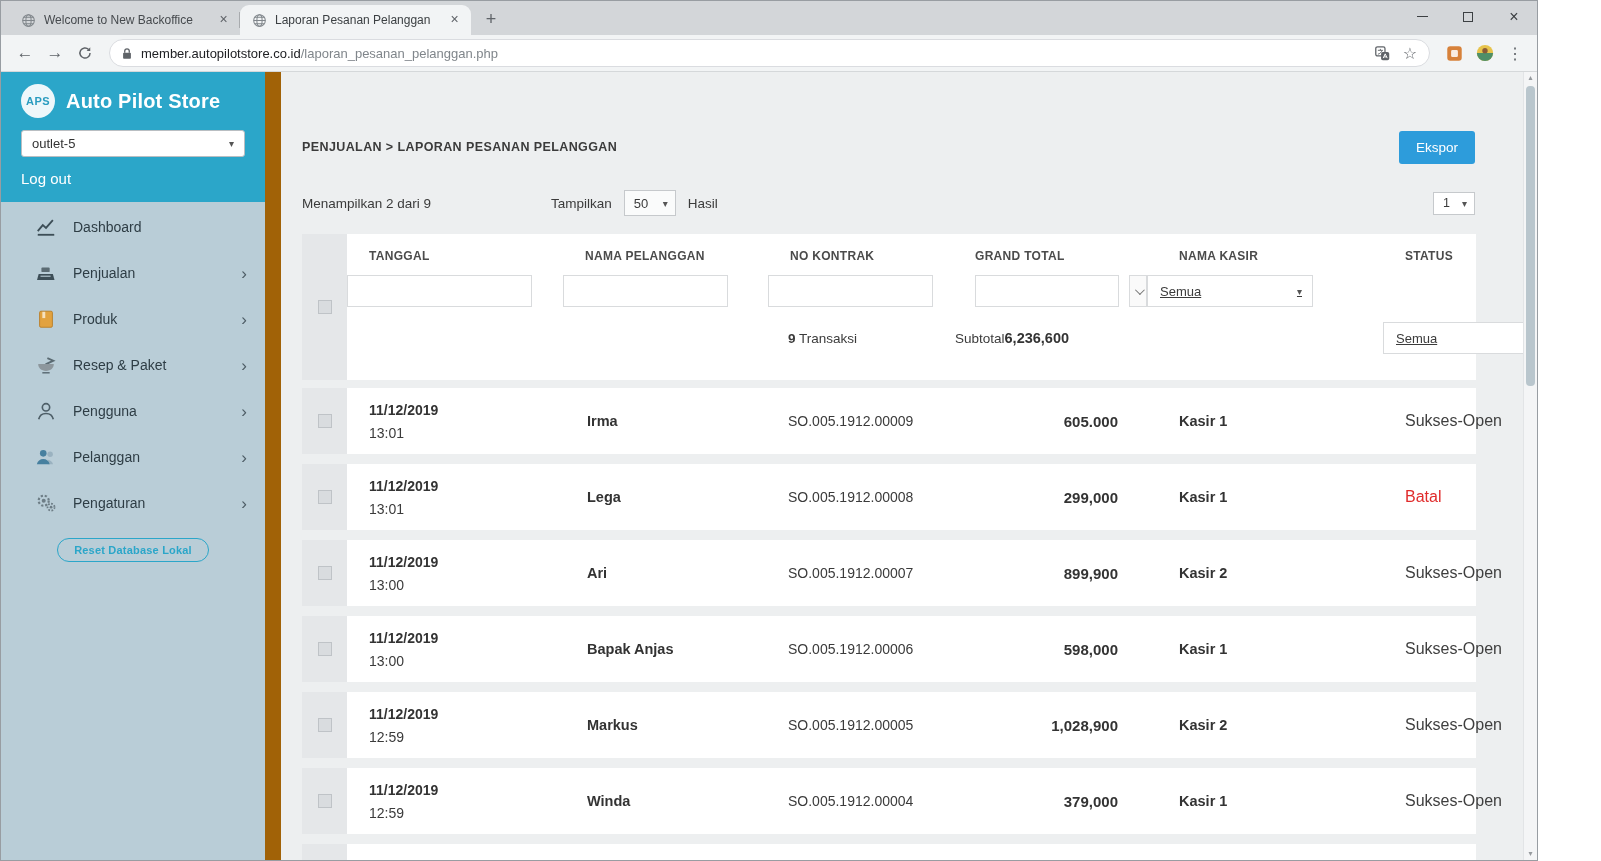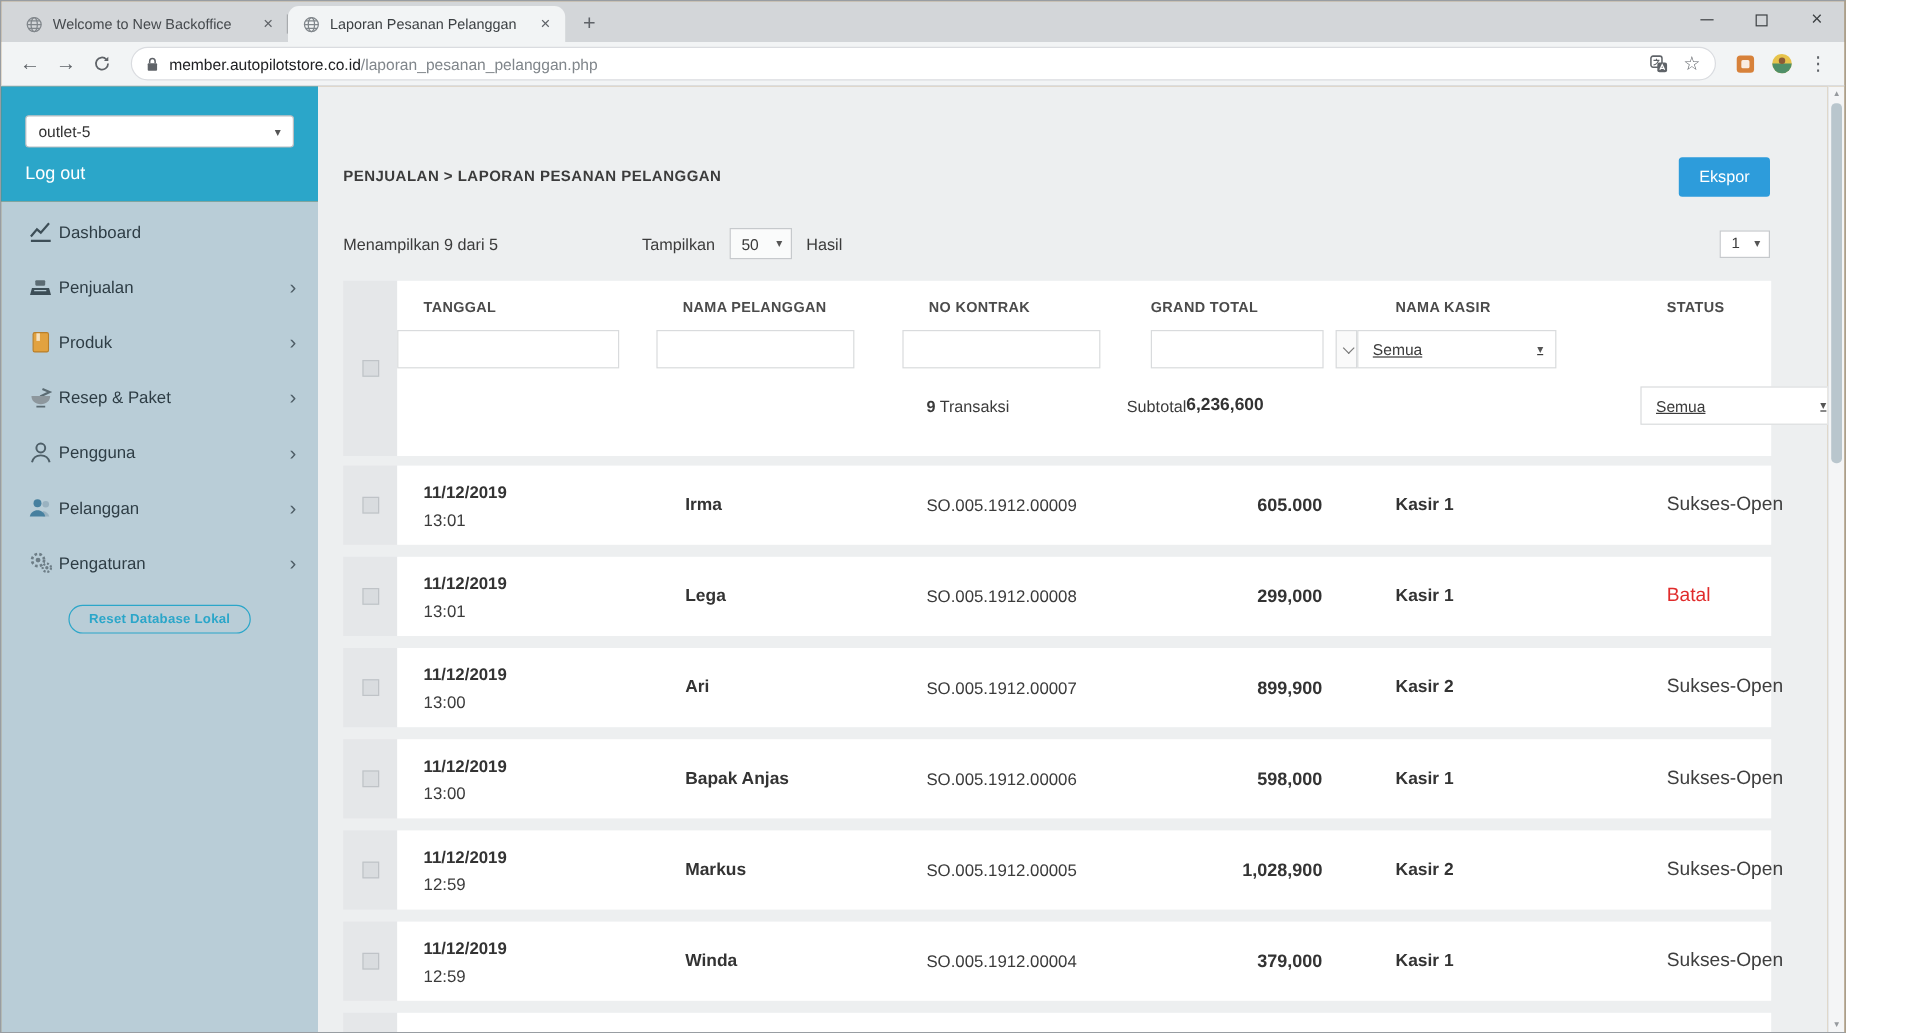--- a/index.html
+++ b/index.html
@@ -38,27 +38,27 @@
   
   .sidebar { width:264px; flex:none; display:flex; flex-direction:column; }
   .side-top { background:#2ba6c9; padding:12px 20px 15px; flex:none; }
   .brand-row { display:flex; align-items:center; gap:11px; }
   .brand-logo { width:34px; height:34px; border-radius:50%; background:#eef7fa; color:#2a9cbf; font-size:11px; font-weight:bold; display:flex; align-items:center; justify-content:center; letter-spacing:.5px; flex:none; }
   .brand-name { color:#fff; font-size:20px; font-weight:bold; letter-spacing:.2px; white-space:nowrap; }
   .outlet-select { margin-top:12px; height:27px; background:#fff; border:1px solid #b9bec2; border-radius:3px; display:flex; align-items:center; justify-content:space-between; padding:0 10px; font-size:13px; color:#333; }
   .caret { color:#555; font-size:10px; }
   .logout { margin-top:13px; color:#fff; font-size:15px; height:17px; cursor:pointer; }
   .side-menu { flex:1; background:#b9cdd7; padding-top:2px; }
-  .menu-item { height:46px; display:flex; align-items:center; padding:0 18px 0 20px; gap:2px; font-size:14px; color:#2e3d45; cursor:pointer; }
+  .menu-item { height:46px; display:flex; align-items:center; padding:0 18px 0 20px; gap:14px; font-size:14px; color:#2e3d45; cursor:pointer;margin-left:12px; }
   .menu-icon { width:26px; height:24px; flex:none; display:flex; align-items:center; justify-content:center; }
   .menu-chevron { margin-left:auto; color:#4e5d66; font-size:17px; line-height:1; }
   .reset-btn { margin:12px auto 0; display:block; background:transparent; border:1px solid #2ba6c9; color:#2ba6c9; font-size:11px; font-weight:bold; border-radius:12px; padding:5px 16px; font-family:inherit; letter-spacing:.2px; cursor:pointer; }
 
   
-  .main { flex:1; min-width:0; background:#edeff0; overflow:hidden; padding-left:21px; }
+  .main { flex:1; min-width:0; background:#edeff0; overflow:hidden; padding-left:21px;margin-left:16px; }
   .main-header { display:flex; align-items:center; justify-content:space-between; margin:58px 48px 0 0; height:34px; }
   .breadcrumb { font-size:12.5px; font-weight:bold; color:#3b3b3b; letter-spacing:.4px; }
   .export-btn { background:#2d9cdb; color:#fff; border:none; font-size:13.5px; padding:9px 17px; border-radius:3px; font-family:inherit; cursor:pointer; }
   .controls-row { display:flex; align-items:center; margin:26px 48px 0 0; font-size:13.5px; color:#3b3b3b; height:26px; }
   .tampilkan-label { margin-left:120px; }
   .select-box { display:inline-flex; align-items:center; justify-content:space-between; border:1px solid #c6c9cc; background:#fafbfb; height:26px; padding:0 7px 0 9px; font-size:13px; color:#3b3b3b; cursor:pointer; }
   .size-select { width:52px; margin:0 12px; }
   .page-select { margin-left:auto; width:42px; height:23px; background:#fff; font-size:12.5px; }
 
   
@@ -188,20 +188,24 @@
           </svg>
       </span>
       <span class="menu-dots">⋮</span>
     </div>
   </div>
 
   <div class="app">
 
     <aside class="sidebar">
       <div class="side-top">
+        <div class="brand-row">
+          <div class="brand-logo">APS</div>
+          <div class="brand-name">Auto Pilot Store</div>
+        </div>
         <div class="outlet-select">
           <span>outlet-5</span>
           <span class="caret">▾</span>
         </div>
         <div class="logout">Log out</div>
       </div>
       <div class="side-menu">
 
         <div class="menu-item">
           <span class="menu-icon">
@@ -291,21 +295,21 @@
     </aside>
 
     <div class="main">
 
       <div class="main-header">
         <div class="breadcrumb">PENJUALAN &gt; LAPORAN PESANAN PELANGGAN</div>
         <button class="export-btn">Ekspor</button>
       </div>
 
       <div class="controls-row">
-        <span>Menampilkan 9 dari 5</span>
+        <span>Menampilkan 2 dari 9</span>
         <span class="tampilkan-label">Tampilkan</span>
         <span class="select-box size-select">
           <span>50</span>
           <span class="caret">▾</span>
         </span>
         <span>Hasil</span>
         <span class="select-box page-select">
           <span>1</span>
           <span class="caret">▾</span>
         </span>

